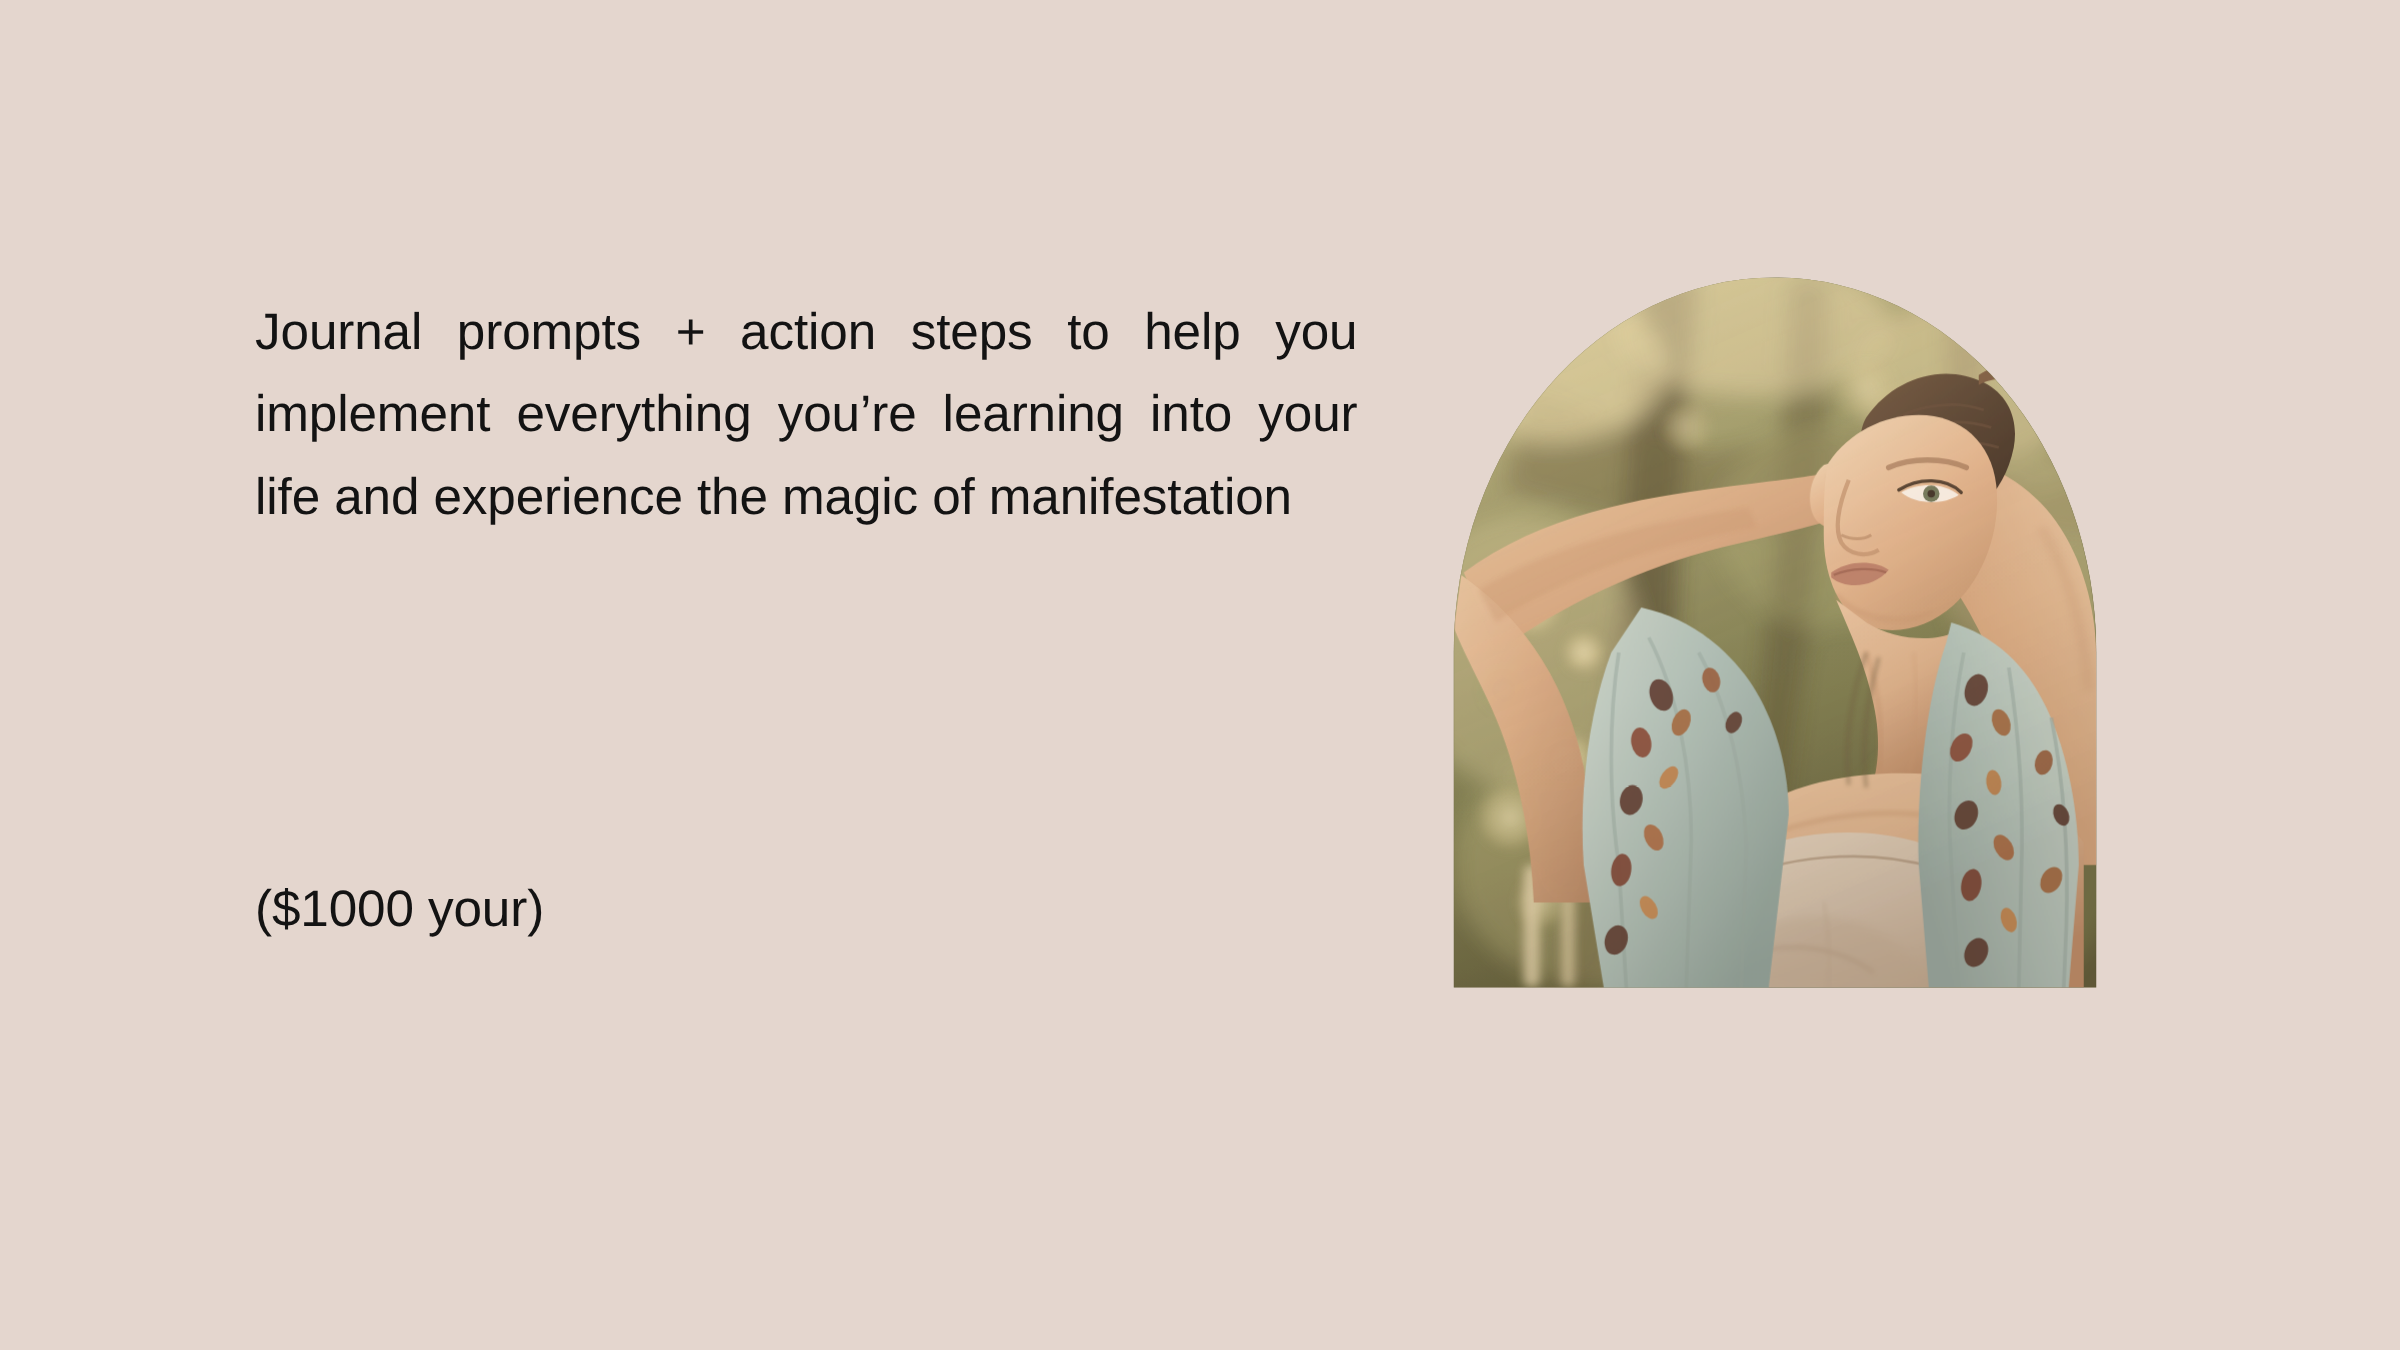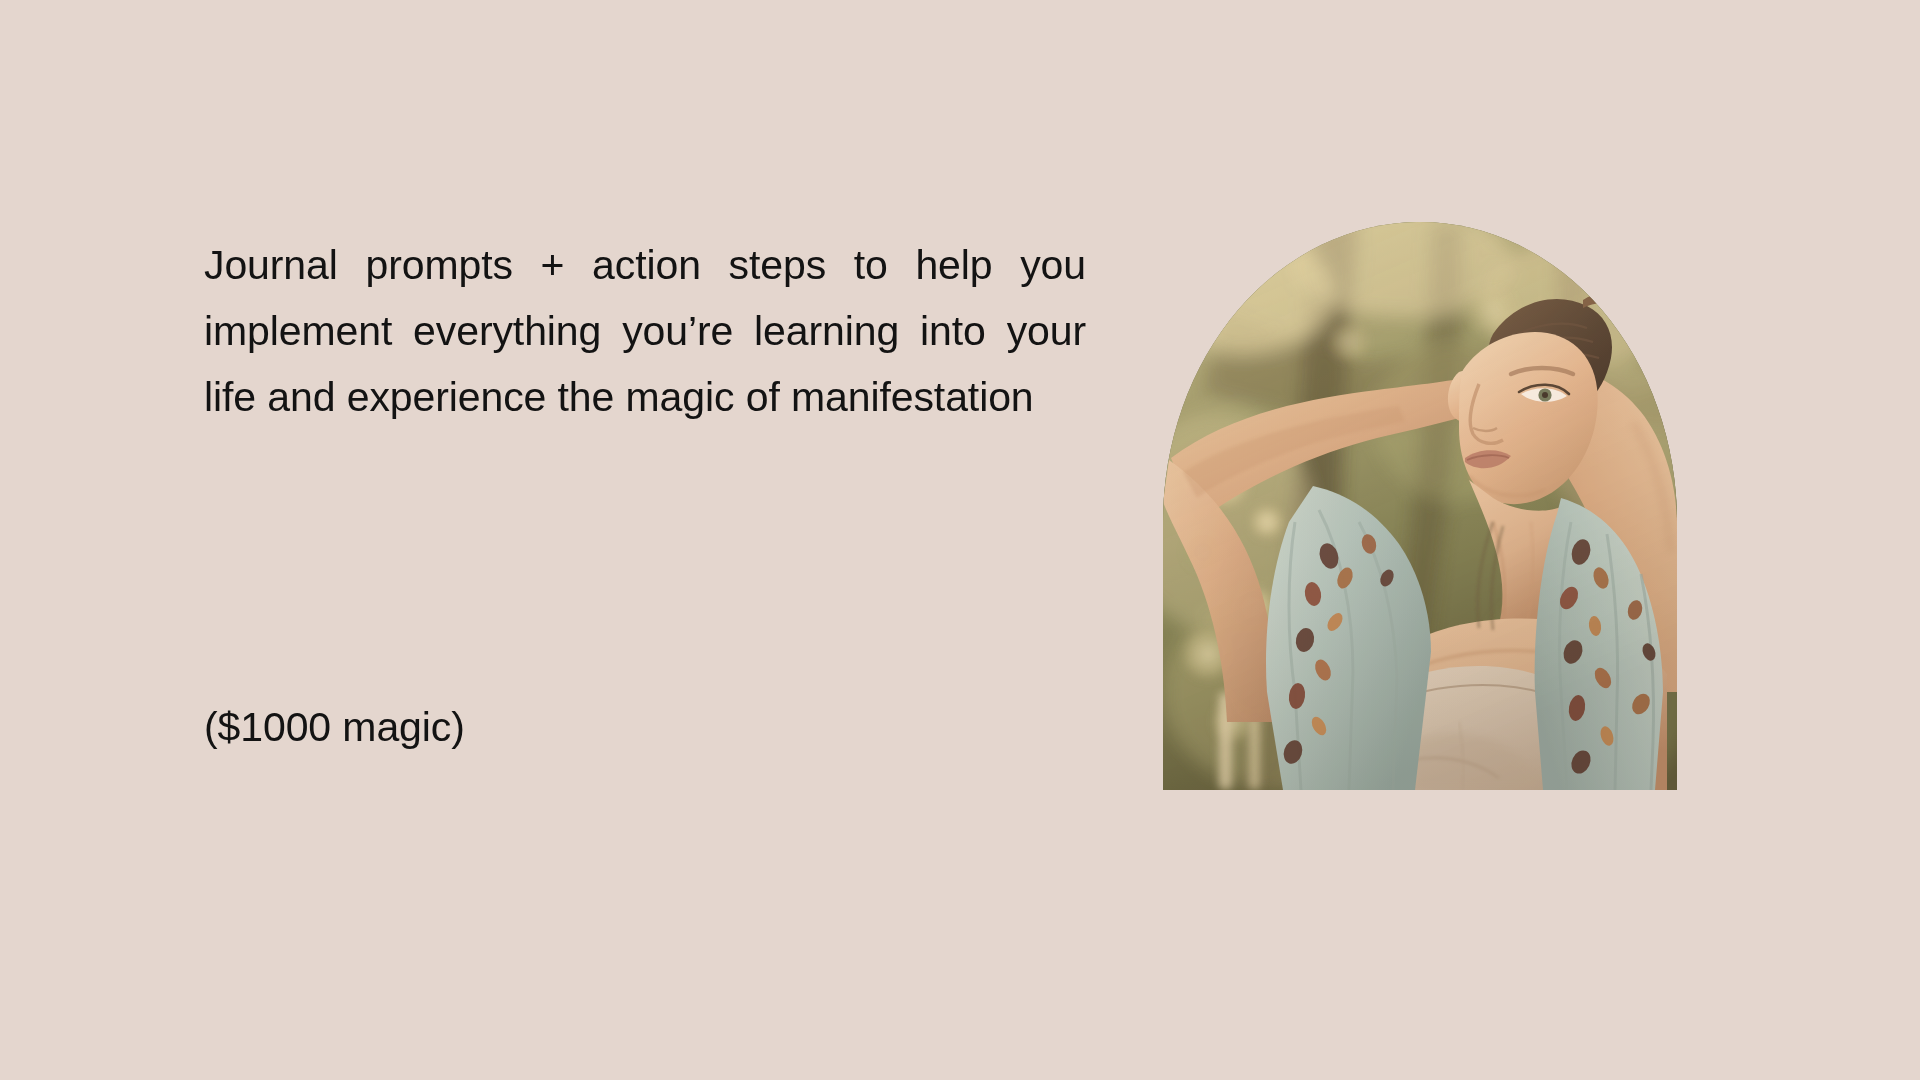--- a/index.html
+++ b/index.html
@@ -78,21 +78,21 @@
 </style>
 </head>
 <body style="background: rgb(228, 214, 206);">
 
 <div id="slide" style="background: rgb(228, 214, 206);">
 
   <div class="copy-block">
     <p class="body-copy" style="color: rgb(19, 19, 19);">Journal prompts + action steps to help you implement everything you’re learning into your life and experience the magic of manifestation</p>
   </div>
 
-  <div class="value-line" style="color: rgb(19, 19, 19);">($1000 magic)</div>
+  <div class="value-line" style="color: rgb(19, 19, 19);">($1000 your)</div>
 
   <div class="arch-photo">
     <svg viewBox="0 0 514 568" preserveAspectRatio="xMidYMid slice">
       <defs>
 
         <linearGradient id="bgSky" x1="0" y1="0" x2="0.3" y2="1">
           <stop offset="0%" stop-color="#b9b483"></stop>
           <stop offset="35%" stop-color="#8e9160"></stop>
           <stop offset="70%" stop-color="#6c7044"></stop>
           <stop offset="100%" stop-color="#4c4d2d"></stop>

